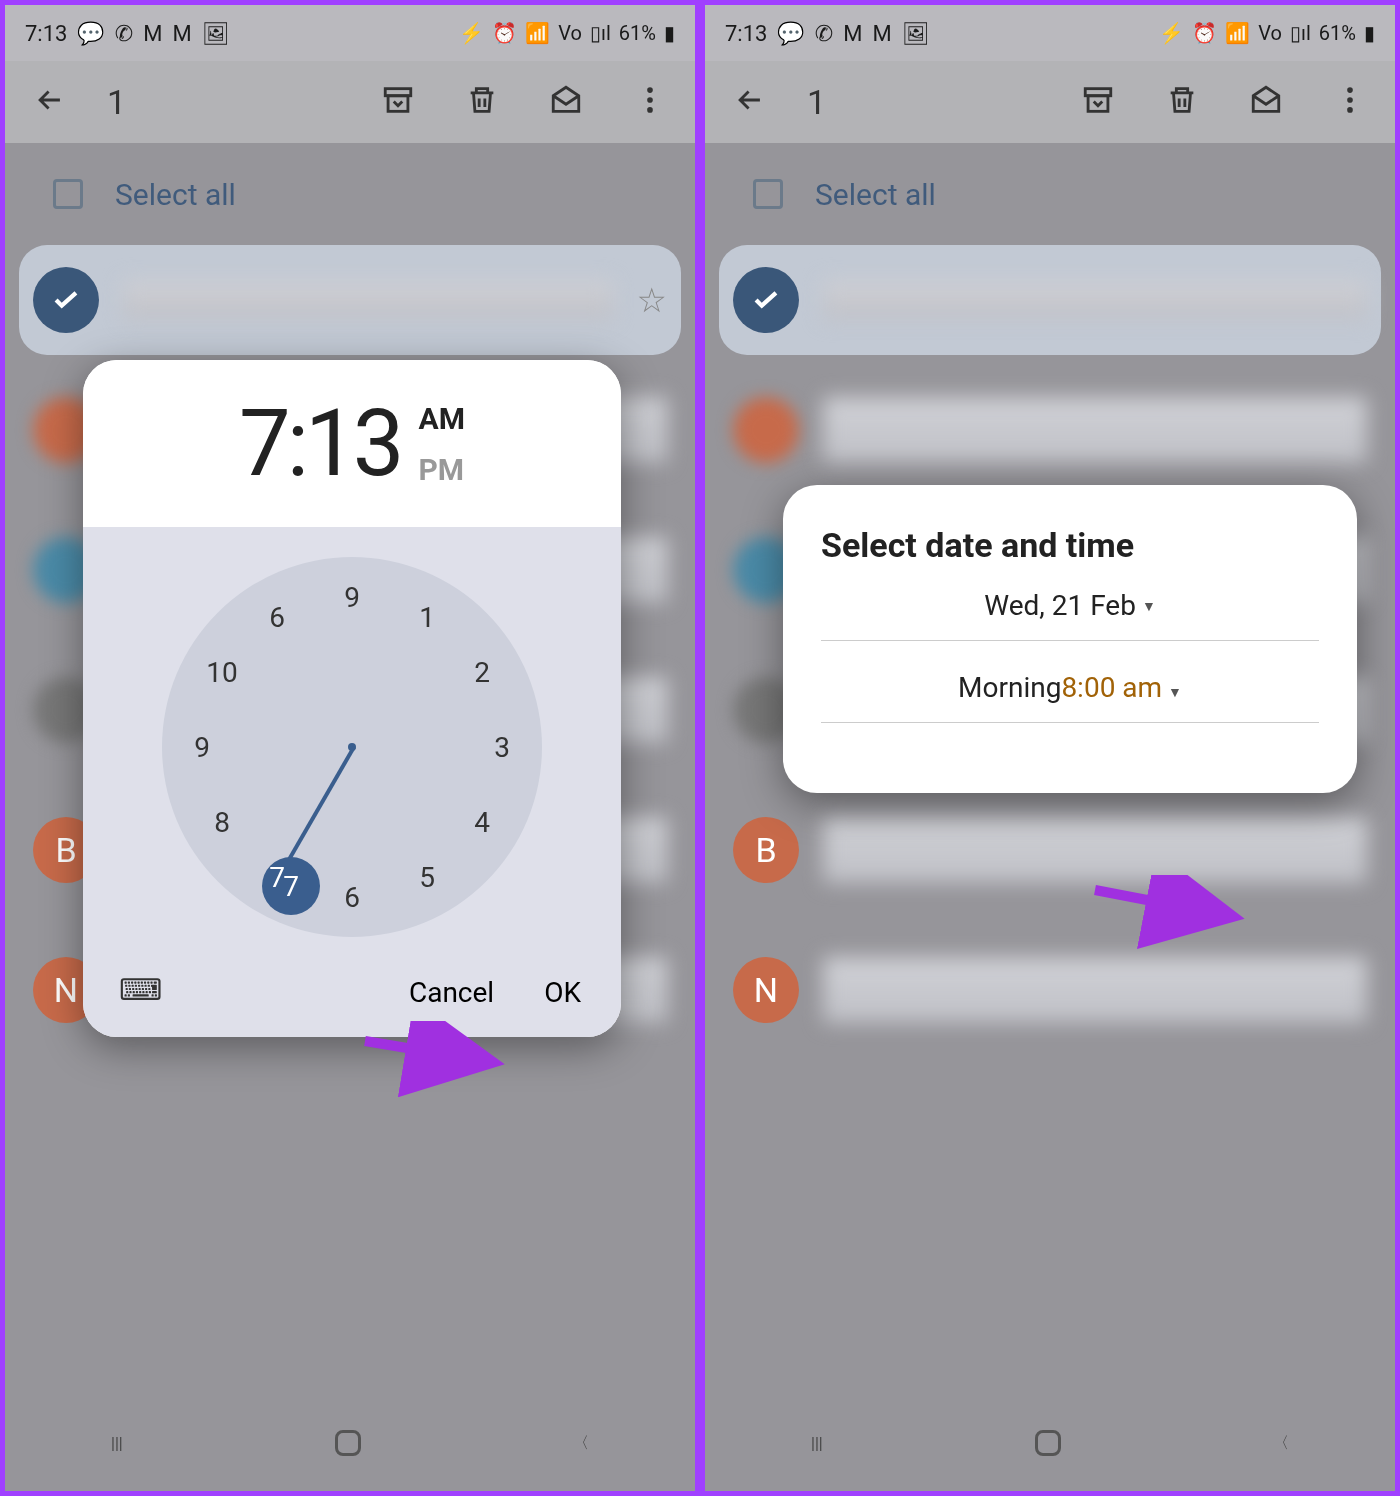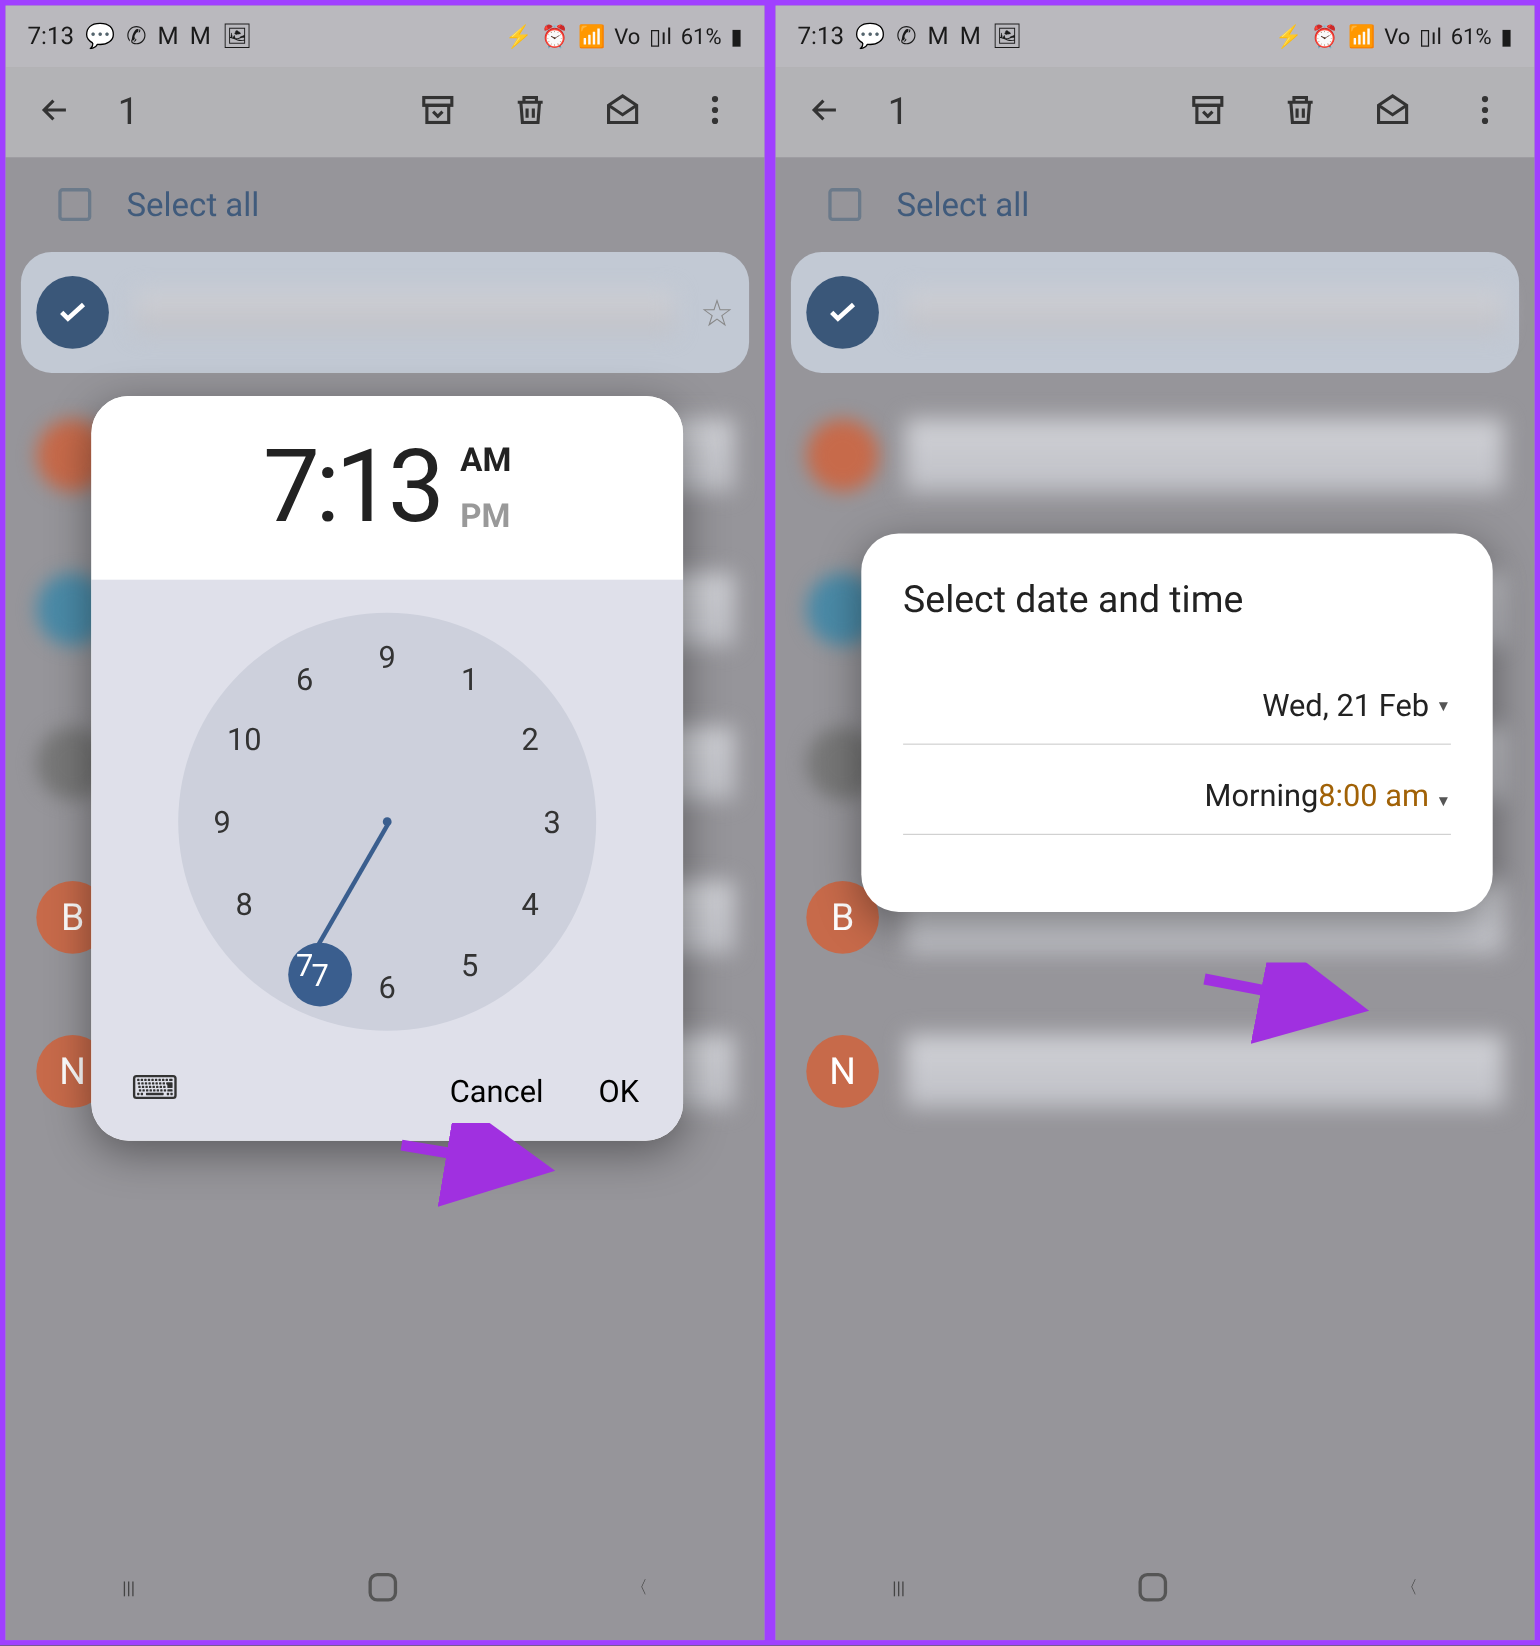--- a/index.html
+++ b/index.html
@@ -12,21 +12,21 @@
   .statusbar .left { display: flex; gap: 10px; align-items: center; }
   .statusbar .right { display: flex; gap: 8px; align-items: center; font-size: 20px; }
 
   
   .appbar { height: 82px; display: flex; align-items: center; gap: 30px; padding: 0 28px; background: rgba(248,248,250,0.3); position: relative; z-index: 1; }
   .appbar svg { width: 34px; height: 34px; }
   .appbar .count { font-size: 34px; color: #333; flex: 1; margin-left: 10px; }
   .appbar .actions { display: flex; gap: 50px; }
 
   
-  .selectall { height: 86px; display: flex; align-items: center; gap: 32px; padding: 0 48px; color: #405b7c; font-size: 30px; position: relative; z-index: 1; }
+  .selectall { height: 102px; display: flex; align-items: center; gap: 32px; padding: 0 48px; color: #405b7c; font-size: 30px; position: relative; z-index: 1; }
   .checkbox { width: 30px; height: 30px; border: 3px solid #6b7a8a; border-radius: 4px; }
 
   
   .listitem { height: 110px; margin: 0 14px 30px 14px; display: flex; align-items: center; gap: 24px; padding: 0 14px; position: relative; z-index: 1; }
   .avatar { width: 66px; height: 66px; border-radius: 50%; display: flex; align-items: center; justify-content: center; color: #fff; font-size: 34px; }
   .avatar.check { background: #3a5779; }
   .avatar.blur { filter: blur(8px); }
   .blurtext { flex: 1; height: 60%; background: linear-gradient(0deg,#bfc0c6,#d0d1d6); filter: blur(10px); border-radius: 4px; }
   .star { color: #888; font-size: 34px; }
 
@@ -50,22 +50,22 @@
   .clockface .num { position: absolute; width: 40px; height: 40px; margin: -20px; display: flex; align-items: center; justify-content: center; font-size: 28px; color: #333; }
   .hand { position: absolute; left: 190px; top: 190px; width: 4px; height: 140px; background: #3a5e8e; transform-origin: top center; }
   .handknob { position: absolute; width: 58px; height: 58px; border-radius: 50%; background: #3a5e8e; color: #fff; font-size: 28px; display: flex; align-items: center; justify-content: center; }
   .center-dot { position: absolute; left: 186px; top: 186px; width: 8px; height: 8px; background: #3a5e8e; border-radius: 50%; }
   .timebuttons { display: flex; gap: 50px; position: absolute; right: 40px; bottom: 28px; }
   .btn { font-size: 28px; color: #000000; }
   .kbdicon { position: absolute; left: 36px; bottom: 30px; font-size: 30px; color: #333; }
 
   
   .dtpicker { top: 480px; left: 78px; width: 574px; padding: 40px 38px 40px; }
-  .dtpicker h2 { font-size: 34px; font-weight: 400; color: #222; margin-bottom: 60px; }
-  .dtrow { display: flex; justify-content: flex-end; align-items: center; font-size: 28px; color: #222; border-bottom: 1px solid #ccc; padding-bottom: 18px; margin-bottom: 30px; }
+  .dtpicker h2 { font-size: 34px; font-weight: 700; color: #222; margin-bottom: 24px; }
+  .dtrow { display: flex; justify-content: center; align-items: center; font-size: 28px; color: #222; border-bottom: 1px solid #ccc; padding-bottom: 18px; margin-bottom: 30px; }
   .dtrow .val { color: #a16207; }
   .tri { font-size: 14px; margin-left: 6px; color: #555; }
   .savebtn { text-align: right; font-size: 28px; color: #2a4a7e; margin-top: 20px; }
 
   
   .arrow { position: absolute; z-index: 6; }
   .arrow svg { width: 170px; height: 80px; }
 </style>
 </head>
 <body>

